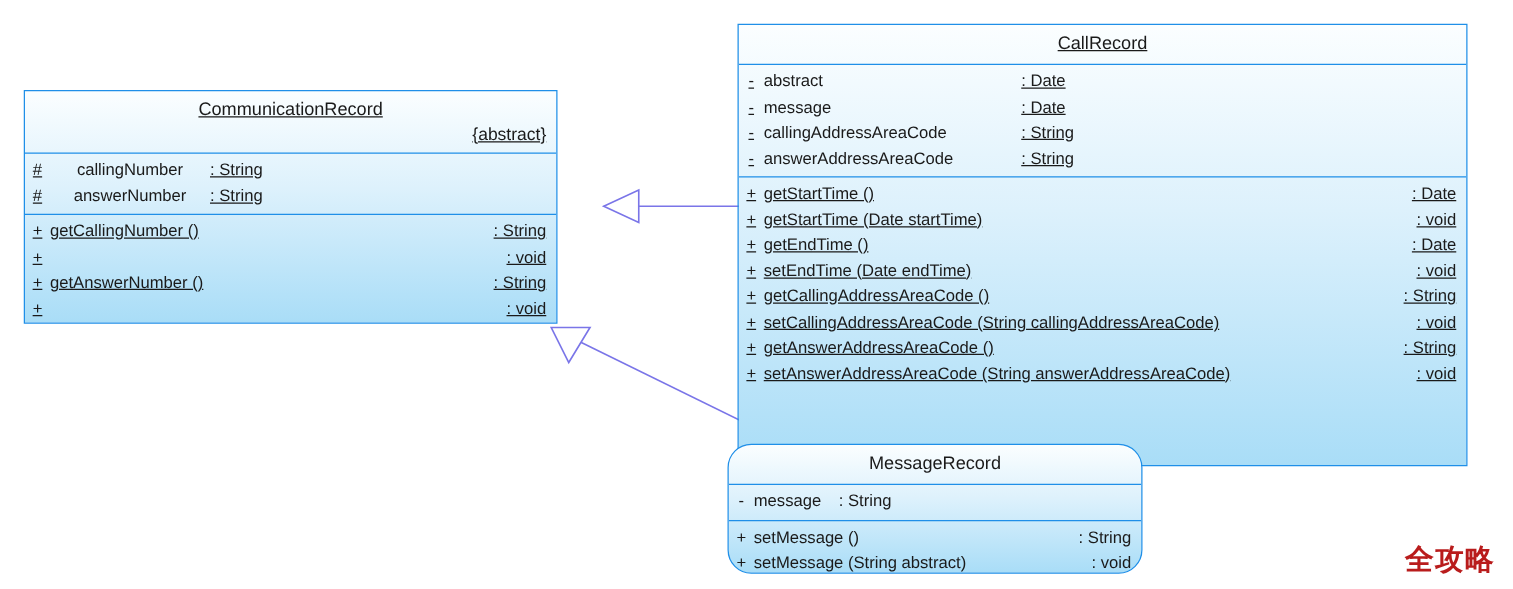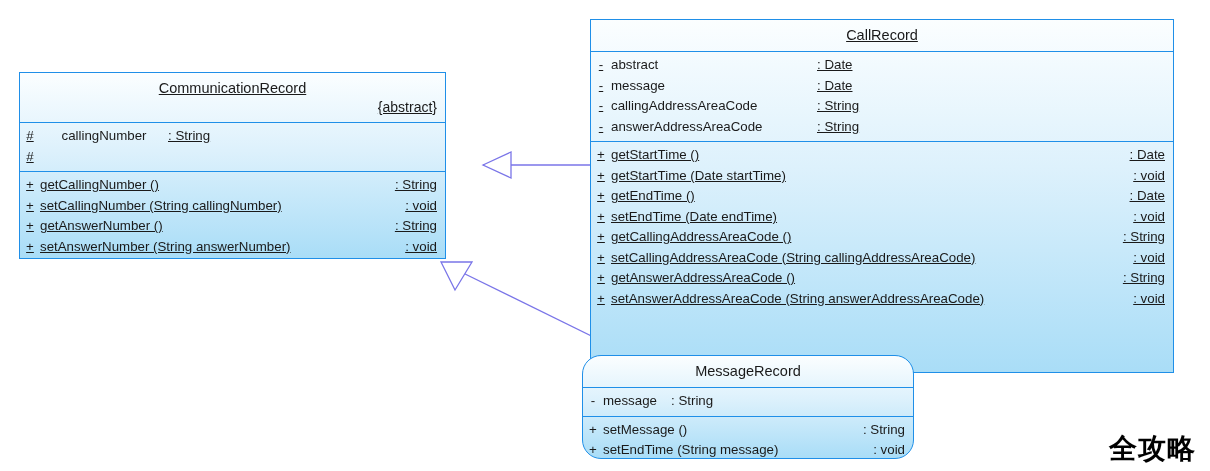--- a/index.html
+++ b/index.html
@@ -98,24 +98,24 @@
   }
   #class-callrecord .attr-name { display:inline-block; width: 206px; }
   #class-messagerecord {
     left: 582px; top: 355px; width: 332px; height: 104px; border-radius: 19px;
   }
   #class-messagerecord .attr-name { display:inline-block; width: 68px; }
   .watermark {
     position: absolute;
     right: 14px;
     bottom: 10px;
-    font-family: Liberation Sans, sans-serif;
-    font-size: 28px;
+    font-family: Liberation Mono, monospace;
+    font-size: 23px;
     font-weight: bold;
-    color: #000000;
+    color: #b91c1c;
     letter-spacing: 1px;
     line-height: 24px;
   }
 </style>
 </head>
 <body>
 
 <div id="canvas">
 
   <svg class="connectors" viewBox="0 0 1210 471" width="1210" height="471">
@@ -136,41 +136,40 @@
       <div class="class-name">CommunicationRecord</div>
       <div class="stereotype">{abstract}</div>
     </div>
     <div class="uml-section member-list">
       <div class="member-row">
         <span class="vis">#</span>
         <span class="sig"><span class="attr-name">callingNumber</span><span>: String</span></span>
       </div>
       <div class="member-row">
         <span class="vis">#</span>
+        <span class="sig"><span class="attr-name">answerNumber</span><span>: String</span></span>
       </div>
     </div>
     <div class="uml-section member-list">
       <div class="member-row">
         <span class="vis">+</span>
         <span class="sig">getCallingNumber ()</span>
         <span class="rtype pushed">: String</span>
       </div>
       <div class="member-row">
         <span class="vis">+</span>
-        <span class="sig">setCallingNumber (String callingNumber)</span>
         <span class="rtype pushed">: void</span>
       </div>
       <div class="member-row">
         <span class="vis">+</span>
         <span class="sig">getAnswerNumber ()</span>
         <span class="rtype pushed">: String</span>
       </div>
       <div class="member-row">
         <span class="vis">+</span>
-        <span class="sig">setAnswerNumber (String answerNumber)</span>
         <span class="rtype pushed">: void</span>
       </div>
     </div>
   </div>
 
   <div class="uml-class" id="class-callrecord">
     <div class="uml-section header-simple">
       <div class="class-name">CallRecord</div>
     </div>
     <div class="uml-section member-list">
@@ -246,21 +245,21 @@
       </div>
     </div>
     <div class="uml-section member-list">
       <div class="member-row">
         <span class="vis">+</span>
         <span class="sig">setMessage ()</span>
         <span class="rtype pushed">: String</span>
       </div>
       <div class="member-row">
         <span class="vis">+</span>
-        <span class="sig">setEndTime (String message)</span>
+        <span class="sig">setMessage (String abstract)</span>
         <span class="rtype pushed">: void</span>
       </div>
     </div>
   </div>
 
   <div class="watermark">全攻略</div>
 
 </div>
 
 </body></html>

